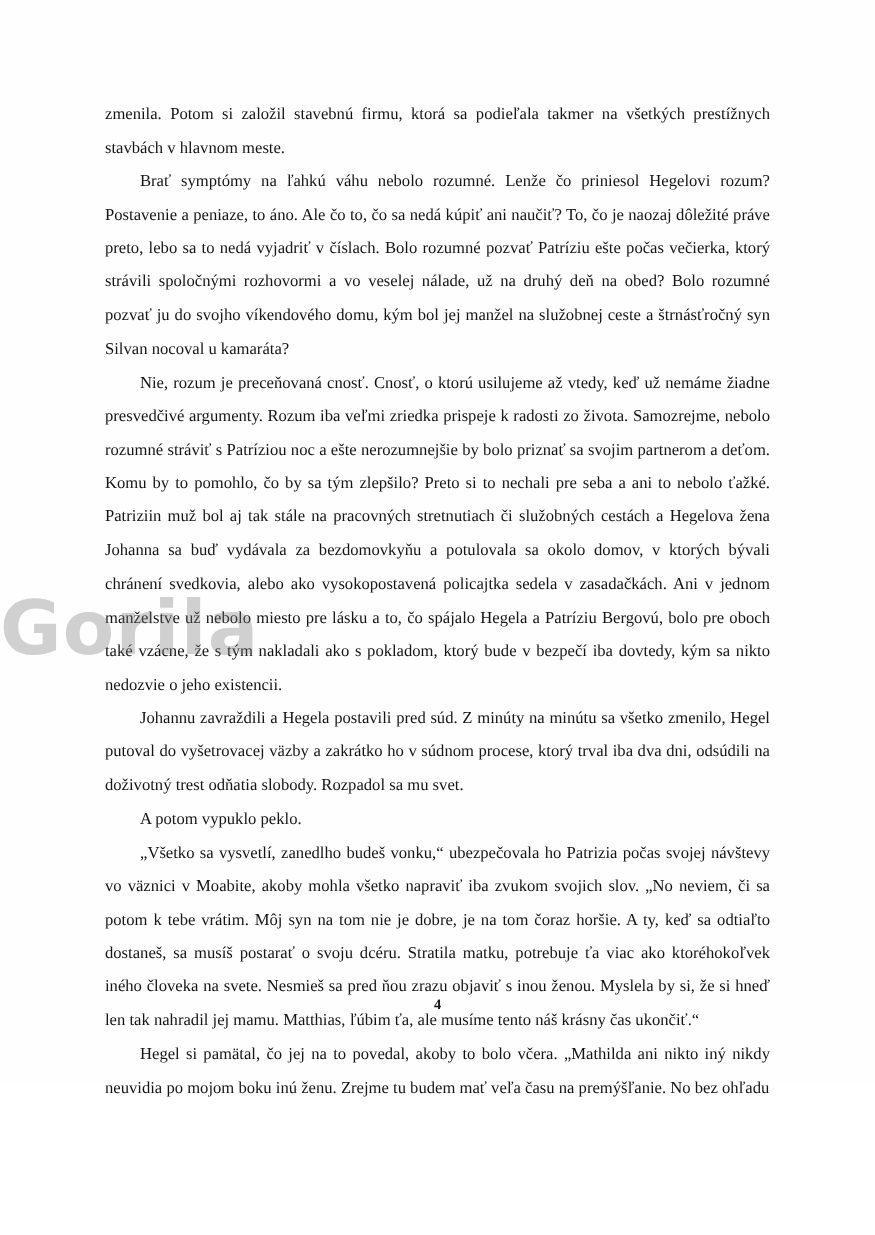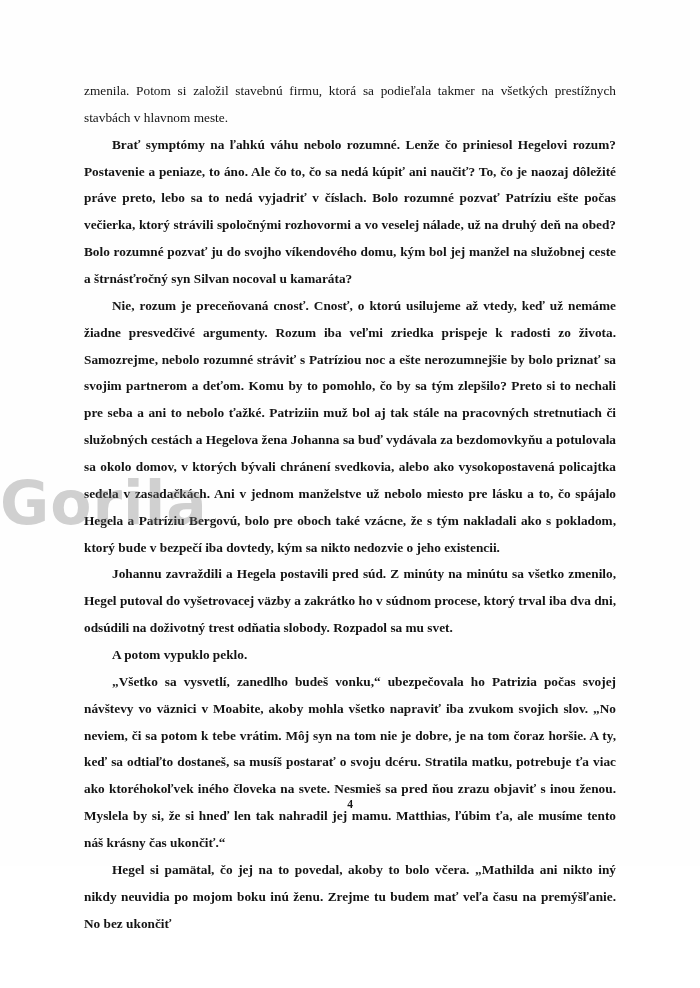--- a/index.html
+++ b/index.html
@@ -30,21 +30,20 @@
     text-align: justify;
     text-justify: inter-word;
     color: #141414;
   }
   .text-body p {
     margin: 0;
     text-indent: 0;
   }
   .text-body p.indent {
     text-indent: 28px;
-    font-weight: bold;
   }
   .watermark {
     position: absolute;
     z-index: 3;
     left: 0;
     right: 0;
     top: 468px;
     font-family: "DejaVu Sans", sans-serif;
     font-weight: bold;
     font-size: 60px;
@@ -69,20 +68,20 @@
 
 <div class="page">
 
   <div class="text-body">
     <p>zmenila. Potom si založil stavebnú firmu, ktorá sa podieľala takmer na všetkých prestížnych stavbách v hlavnom meste.</p>
     <p class="indent">Brať symptómy na ľahkú váhu nebolo rozumné. Lenže čo priniesol Hegelovi rozum? Postavenie a peniaze, to áno. Ale čo to, čo sa nedá kúpiť ani naučiť? To, čo je naozaj dôležité práve preto, lebo sa to nedá vyjadriť v číslach. Bolo rozumné pozvať Patríziu ešte počas večierka, ktorý strávili spoločnými rozhovormi a vo veselej nálade, už na druhý deň na obed? Bolo rozumné pozvať ju do svojho víkendového domu, kým bol jej manžel na služobnej ceste a štrnásťročný syn Silvan nocoval u kamaráta?</p>
     <p class="indent">Nie, rozum je preceňovaná cnosť. Cnosť, o ktorú usilujeme až vtedy, keď už nemáme žiadne presvedčivé argumenty. Rozum iba veľmi zriedka prispeje k radosti zo života. Samozrejme, nebolo rozumné stráviť s Patríziou noc a ešte nerozumnejšie by bolo priznať sa svojim partnerom a deťom. Komu by to pomohlo, čo by sa tým zlepšilo? Preto si to nechali pre seba a ani to nebolo ťažké. Patriziin muž bol aj tak stále na pracovných stretnutiach či služobných cestách a Hegelova žena Johanna sa buď vydávala za bezdomovkyňu a potulovala sa okolo domov, v ktorých bývali chránení svedkovia, alebo ako vysokopostavená policajtka sedela v zasadačkách. Ani v jednom manželstve už nebolo miesto pre lásku a to, čo spájalo Hegela a Patríziu Bergovú, bolo pre oboch také vzácne, že s tým nakladali ako s pokladom, ktorý bude v bezpečí iba dovtedy, kým sa nikto nedozvie o jeho existencii.</p>
     <p class="indent">Johannu zavraždili a Hegela postavili pred súd. Z minúty na minútu sa všetko zmenilo, Hegel putoval do vyšetrovacej väzby a zakrátko ho v súdnom procese, ktorý trval iba dva dni, odsúdili na doživotný trest odňatia slobody. Rozpadol sa mu svet.</p>
     <p class="indent">A potom vypuklo peklo.</p>
     <p class="indent">„Všetko sa vysvetlí, zanedlho budeš vonku,“ ubezpečovala ho Patrizia počas svojej návštevy vo väznici v Moabite, akoby mohla všetko napraviť iba zvukom svojich slov. „No neviem, či sa potom k tebe vrátim. Môj syn na tom nie je dobre, je na tom čoraz horšie. A ty, keď sa odtiaľto dostaneš, sa musíš postarať o svoju dcéru. Stratila matku, potrebuje ťa viac ako ktoréhokoľvek iného človeka na svete. Nesmieš sa pred ňou zrazu objaviť s inou ženou. Myslela by si, že si hneď len tak nahradil jej mamu. Matthias, ľúbim ťa, ale musíme tento náš krásny čas ukončiť.“</p>
-    <p class="indent">Hegel si pamätal, čo jej na to povedal, akoby to bolo včera. „Mathilda ani nikto iný nikdy neuvidia po mojom boku inú ženu. Zrejme tu budem mať veľa času na premýšľanie. No bez ukončiť</p>
+    <p class="indent">Hegel si pamätal, čo jej na to povedal, akoby to bolo včera. „Mathilda ani nikto iný nikdy neuvidia po mojom boku inú ženu. Zrejme tu budem mať veľa času na premýšľanie. No bez ohľadu</p>
   </div>
 
   <div class="watermark">Gorila</div>
 
   <div class="page-number">4</div>
 
 </div>
 
 </body></html>

